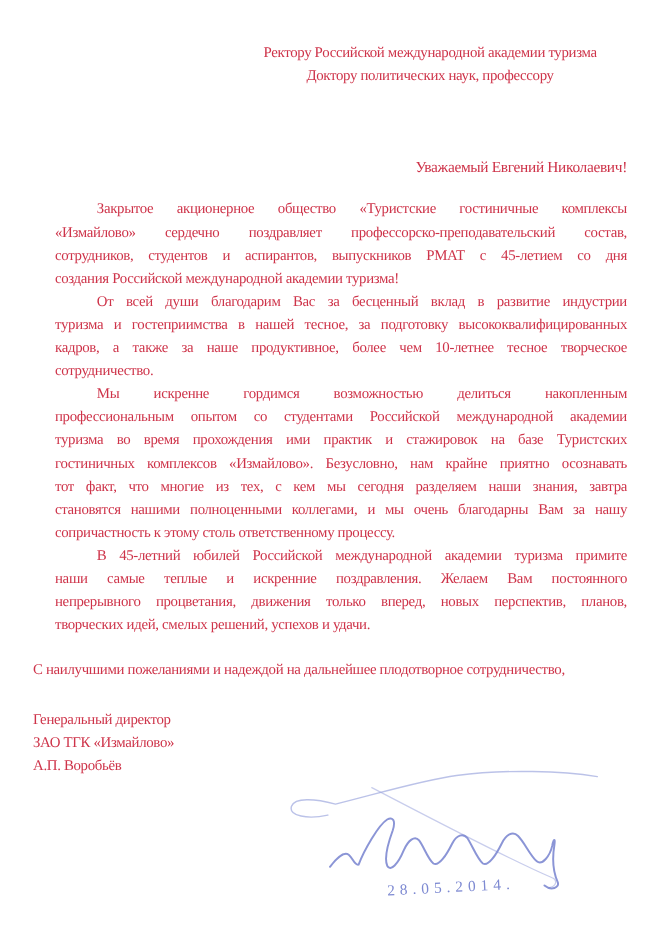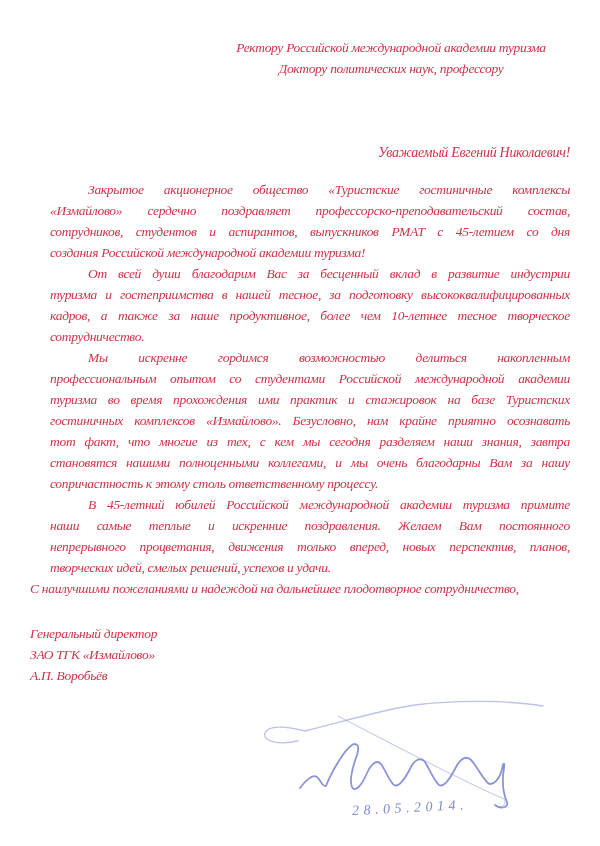--- a/index.html
+++ b/index.html
@@ -8,41 +8,40 @@
     --paper:#ffffff;
   }
   html,body{margin:0;padding:0;background:#ffffff;}
   .page{
     position:relative;
     width:600px;height:846px;
     background:var(--paper);
     overflow:hidden;
     color:var(--ink-red);
     font-family:"Liberation Serif","DejaVu Serif",serif;
-    font-style:italic;
     font-size:13.5px;
     line-height:21px;
     letter-spacing:-0.3px;
   }
   .content{padding:0 30px;}
   .recipient{
     width:390px;
     margin:37px -16px 0 auto;
     text-align:center;
   }
   .salutation{
     margin-top:63px;
     text-align:right;
     font-size:14px;
   }
   .body{margin-top:16px;}
   .jline{text-align:justify;text-align-last:justify;margin-left:20px;-moz-text-align-last:justify;}
   .jline.last{text-align-last:left;-moz-text-align-last:left;}
   .jline.first{text-indent:38px;}
-  .closing{white-space:nowrap;}
+  .closing{margin-top:20px;white-space:nowrap;}
   .sigblock{margin-top:24px;}
   .sigblock div{white-space:nowrap;}
   .sig-ink{
     position:absolute;left:250px;top:688px;
     width:330px;height:145px;
     pointer-events:none;
   }
   .sig-date{
     position:absolute;left:352px;top:797px;
     color:var(--ink-blue);

